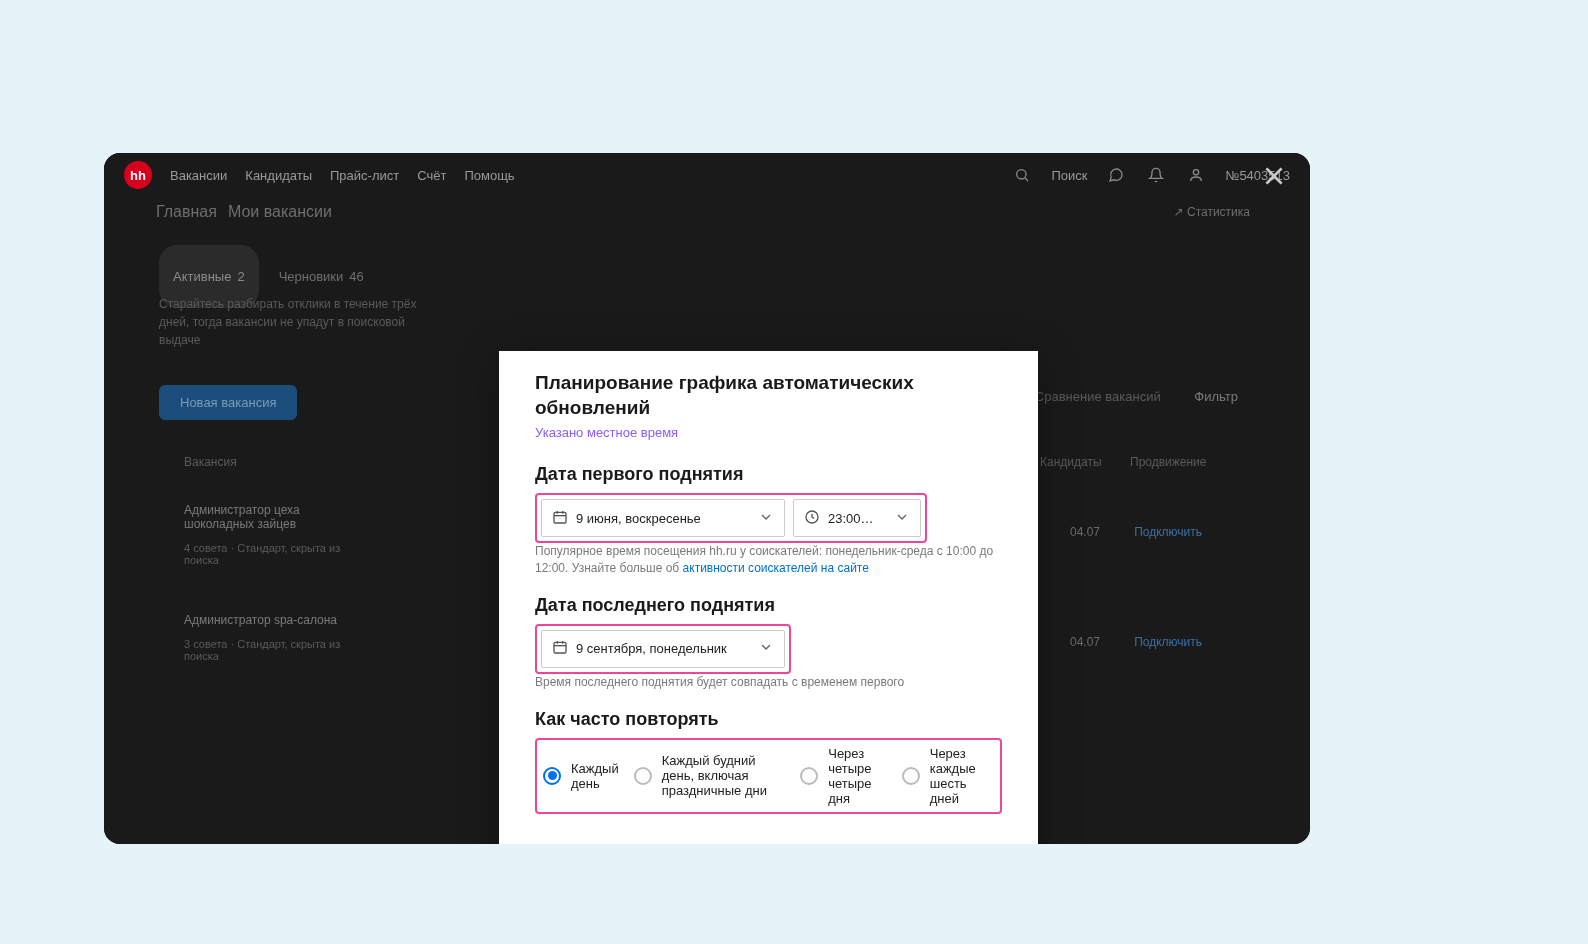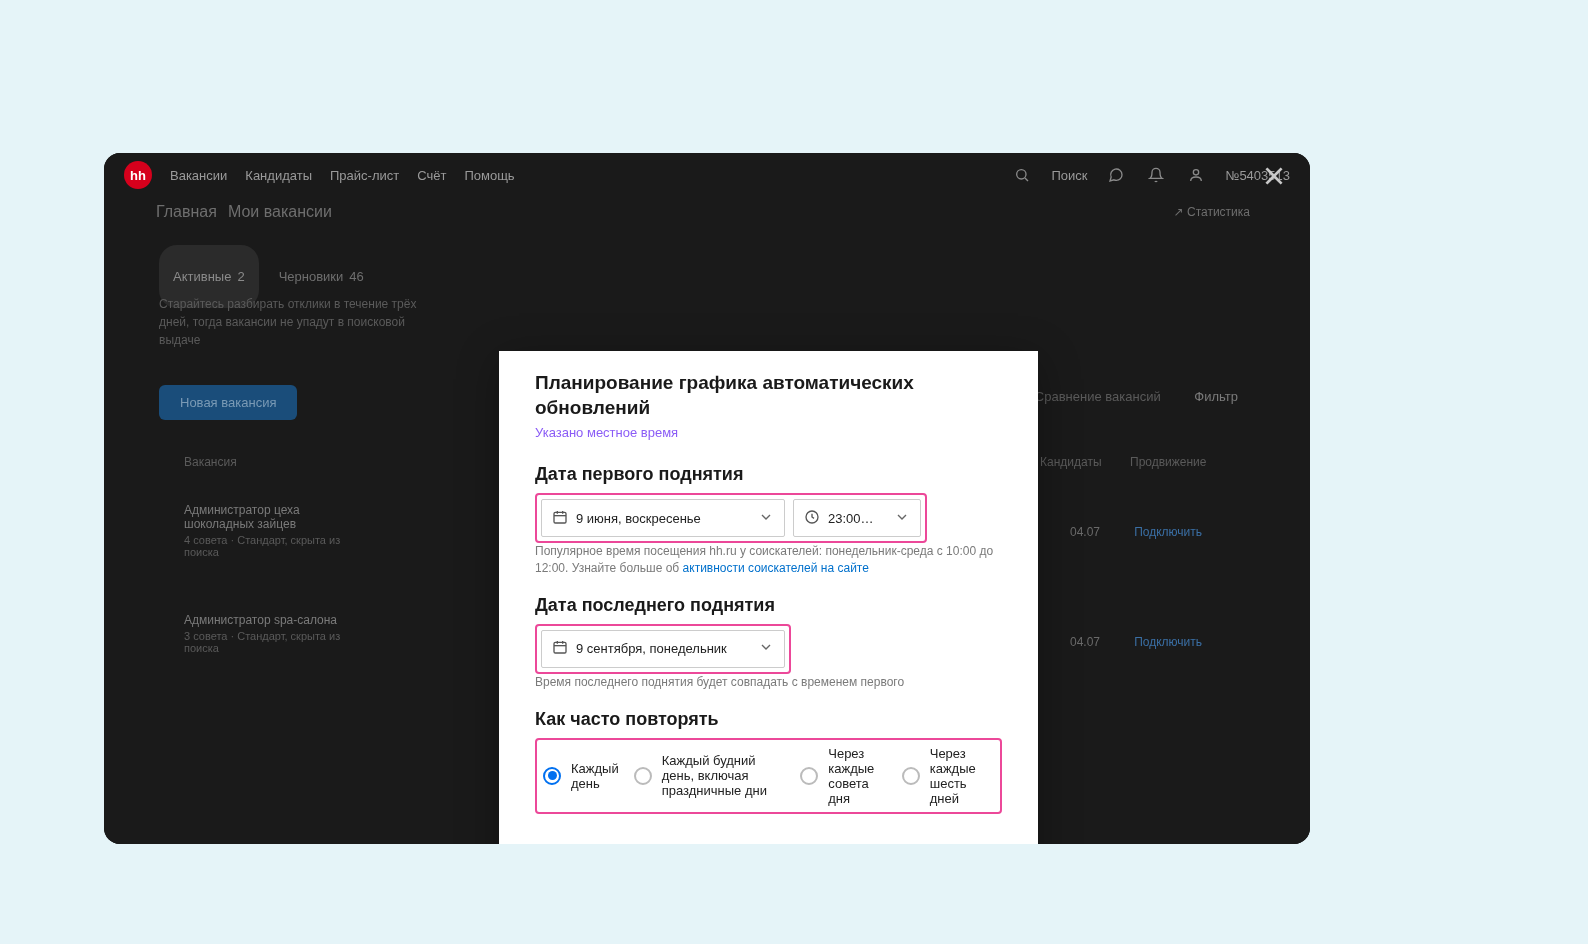--- a/index.html
+++ b/index.html
@@ -114,21 +114,21 @@
 .bg-tableh .c1 { flex: 1; }
 .bg-tableh .c2 { width: 90px; }
 .bg-tableh .c3 { width: 120px; }
 .bg-row {
   position: absolute;
   left: 80px; right: 60px;
   color: #6a6a6a;
   font-size: 12px;
 }
 .bg-row .title { color: #7a7a7a; font-weight: 500; max-width: 180px; }
-.bg-row .meta { color: #5a5a5a; font-size: 11px; margin-top: 3px; max-width: 180px;}
+.bg-row .meta { color: #5a5a5a; font-size: 11px; margin-top: 11px; max-width: 180px;}
 .bg-row .date { position: absolute; right: 150px; top: 22px; color:#6a6a6a;}
 .bg-row .connect { position: absolute; right: 48px; top: 22px; color:#3a6fa5;}
 .row1 { top: 350px; }
 .row2 { top: 460px; }
 
 
 .overlay-close {
   position: absolute;
   top: 160px; right: 298px;
   width: 32px; height: 32px;
@@ -390,21 +390,21 @@
             <label class="radio-item selected">
               <span class="radio-dot"></span>
               <span>Каждый день</span>
             </label>
             <label class="radio-item">
               <span class="radio-dot"></span>
               <span>Каждый будний день, включая праздничные дни</span>
             </label>
             <label class="radio-item">
               <span class="radio-dot"></span>
-              <span>Через каждые совета дня</span>
+              <span>Через четыре четыре дня</span>
             </label>
             <label class="radio-item">
               <span class="radio-dot"></span>
               <span>Через каждые шесть дней</span>
             </label>
 
           </div>
         </div>
       </div>
     </div>

